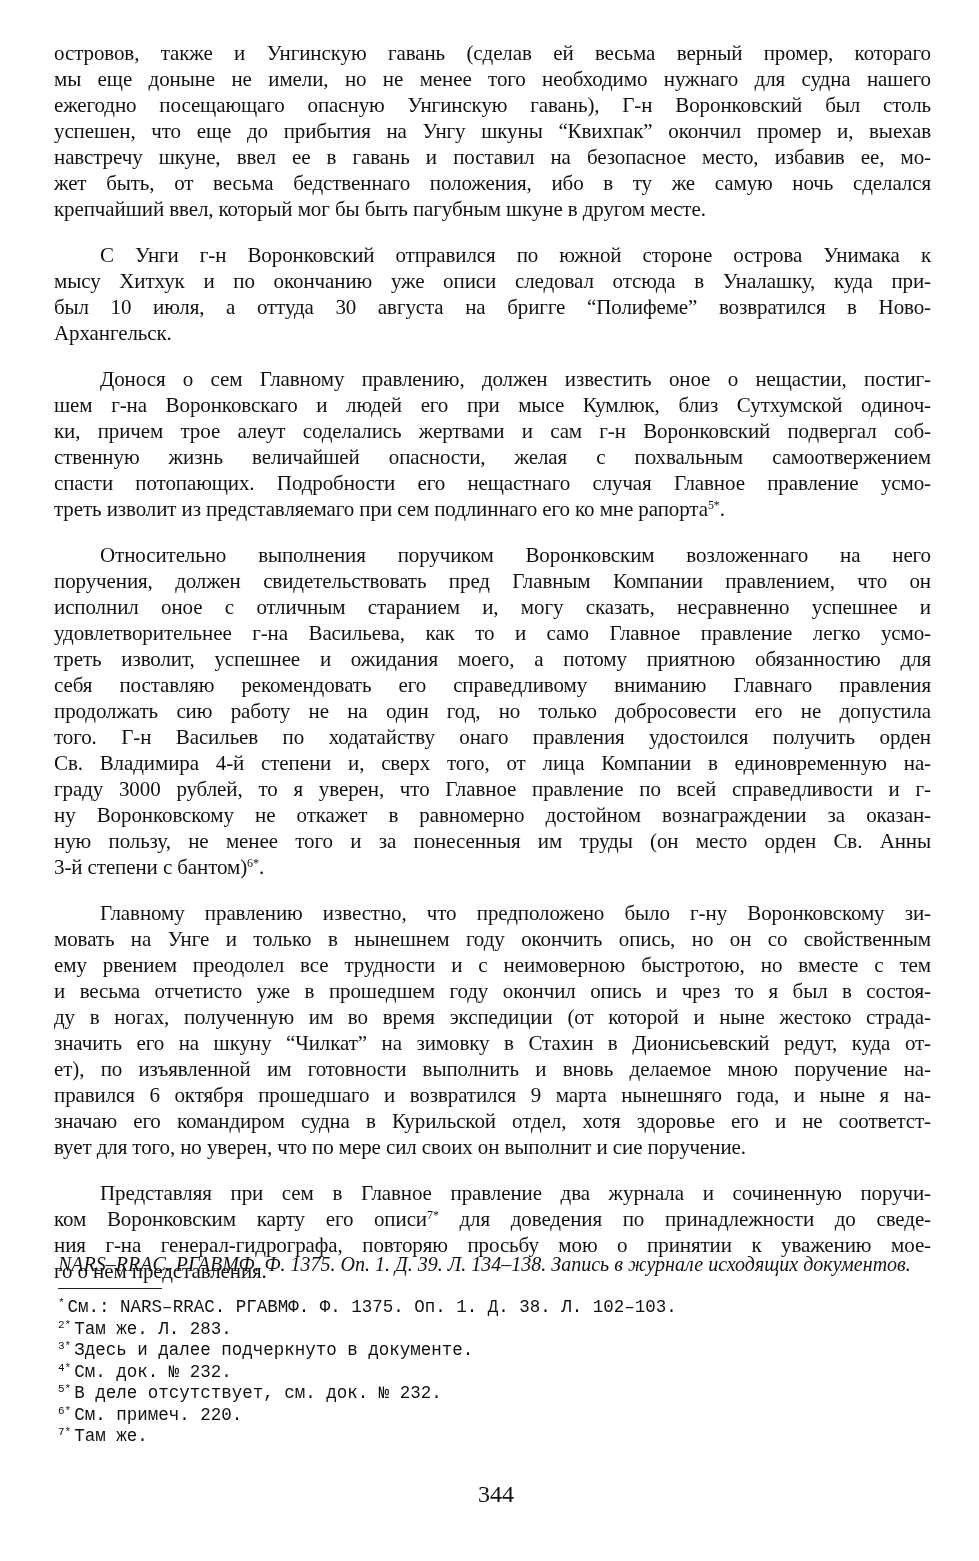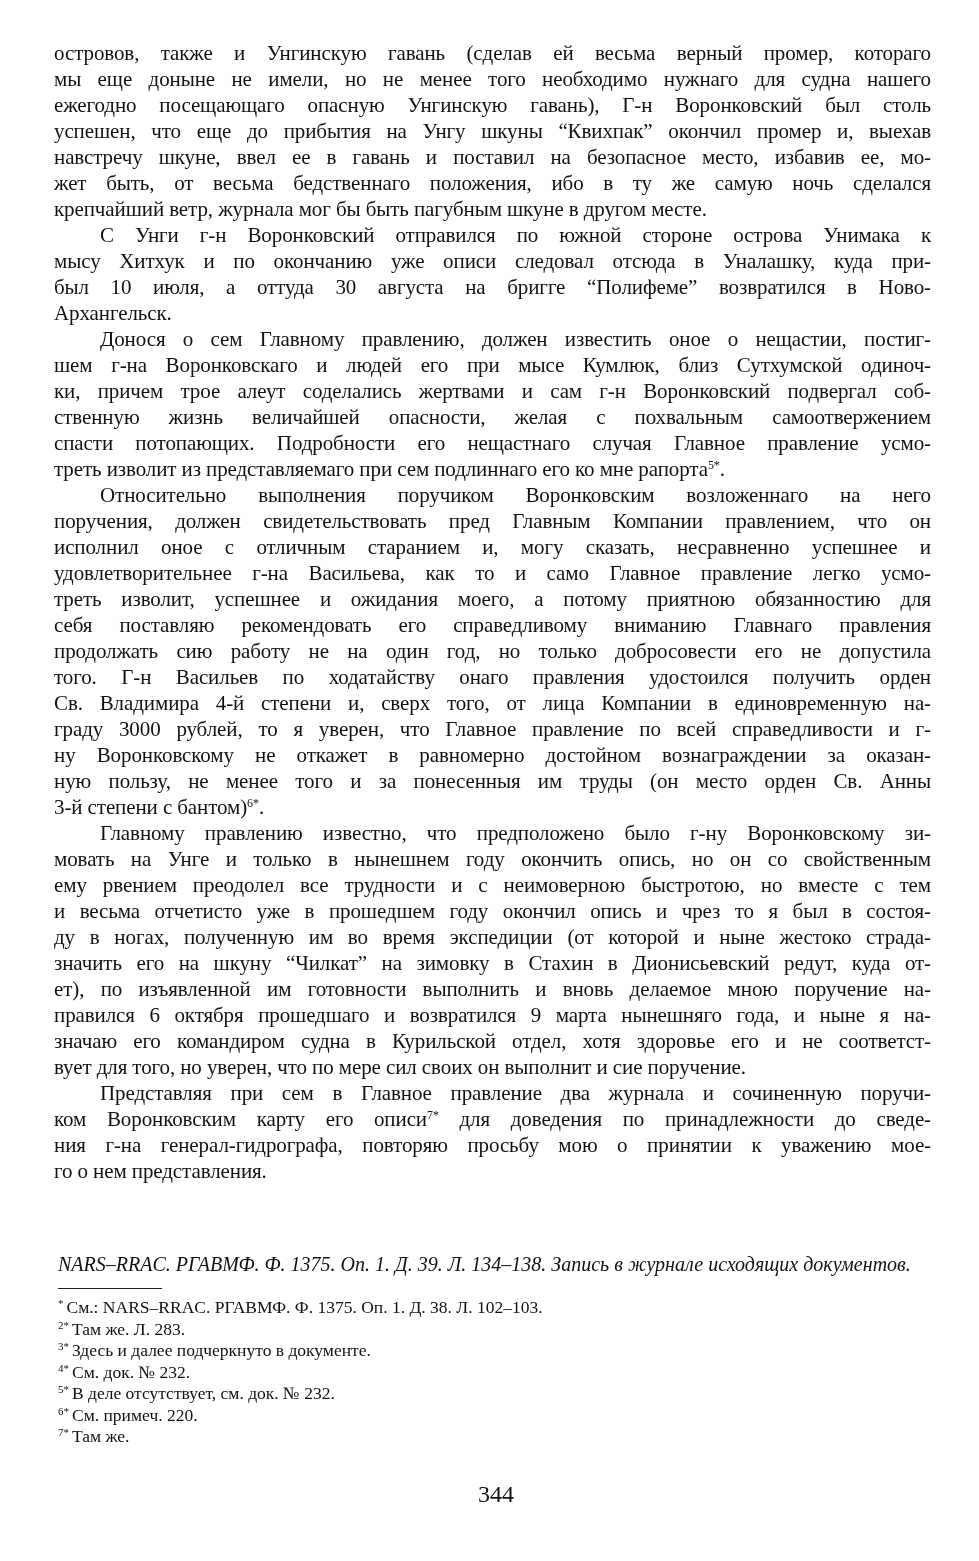--- a/index.html
+++ b/index.html
@@ -2,40 +2,40 @@
 <html><head>
 <meta charset="utf-8">
 <style>
   html, body { margin: 0; padding: 0; background: #ffffff; }
   body { width: 979px; height: 1561px; position: relative; overflow: hidden;
          font-family: "Liberation Serif", "DejaVu Serif", serif; color: #111; }
   .page { position: absolute; left: 54px; top: 40px; width: 877px; }
   .line { display: block; height: 26px; line-height: 26px; font-size: 21px;
           white-space: nowrap; text-align: justify; text-align-last: justify; letter-spacing: -0.1px; }
   .line.last { text-align-last: left; }
-  .line.indent { padding-left: 46px; }
+  .line.indent { padding-left: 46px; margin-top: 20px; }
   sup { font-size: 12px; vertical-align: 7px; line-height: 0; }
   .source { position: absolute; left: 58px; top: 1253px; font-size: 20px; font-style: italic; white-space: nowrap; }
   .rule { position: absolute; left: 58px; top: 1288px; width: 104px; height: 1px; background: #222; }
-  .footnotes { position: absolute; left: 58px; top: 1297px; }
+  .footnotes { position: absolute; left: 58px; top: 1297px; font-family: Liberation Mono, monospace; }
   .fn { display: block; font-size: 17.5px; line-height: 21.5px; white-space: nowrap; }
   .fn .mark { font-size: 11px; vertical-align: 6px; line-height: 0; margin-right: 3px; }
   .pagenum { position: absolute; left: 478px; top: 1481px; font-size: 24px; }
 </style>
 </head>
 <body>
 
 <div class="page" id="body">
     <span class="line"><span>островов, также и Унгинскую гавань (сделав ей весьма верный промер, котораго</span></span>
     <span class="line"><span>мы еще доныне не имели, но не менее того необходимо нужнаго для судна нашего</span></span>
     <span class="line"><span>ежегодно посещающаго опасную Унгинскую гавань), Г-н Воронковский был столь</span></span>
     <span class="line"><span>успешен, что еще до прибытия на Унгу шкуны “Квихпак” окончил промер и, выехав</span></span>
     <span class="line"><span>навстречу шкуне, ввел ее в гавань и поставил на безопасное место, избавив ее, мо-</span></span>
     <span class="line"><span>жет быть, от весьма бедственнаго положения, ибо в ту же самую ночь сделался</span></span>
-    <span class="line last"><span>крепчайший ветр, журнала мог бы быть пагубным шкуне в другом месте.</span></span>
+    <span class="line last"><span>крепчайший ввел, который мог бы быть пагубным шкуне в другом месте.</span></span>
     <span class="line indent"><span>С Унги г-н Воронковский отправился по южной стороне острова Унимака к</span></span>
     <span class="line"><span>мысу Хитхук и по окончанию уже описи следовал отсюда в Уналашку, куда при-</span></span>
     <span class="line"><span>был 10 июля, а оттуда 30 августа на бригге “Полифеме” возвратился в Ново-</span></span>
     <span class="line last"><span>Архангельск.</span></span>
     <span class="line indent"><span>Донося о сем Главному правлению, должен известить оное о нещастии, постиг-</span></span>
     <span class="line"><span>шем г-на Воронковскаго и людей его при мысе Кумлюк, близ Сутхумской одиноч-</span></span>
     <span class="line"><span>ки, причем трое алеут соделались жертвами и сам г-н Воронковский подвергал соб-</span></span>
     <span class="line"><span>ственную жизнь величайшей опасности, желая с похвальным самоотвержением</span></span>
     <span class="line"><span>спасти потопающих. Подробности его нещастнаго случая Главное правление усмо-</span></span>
     <span class="line last"><span>треть изволит из представляемаго при сем подлиннаго его ко мне рапорта</span><sup>5*</sup><span>.</span></span>

